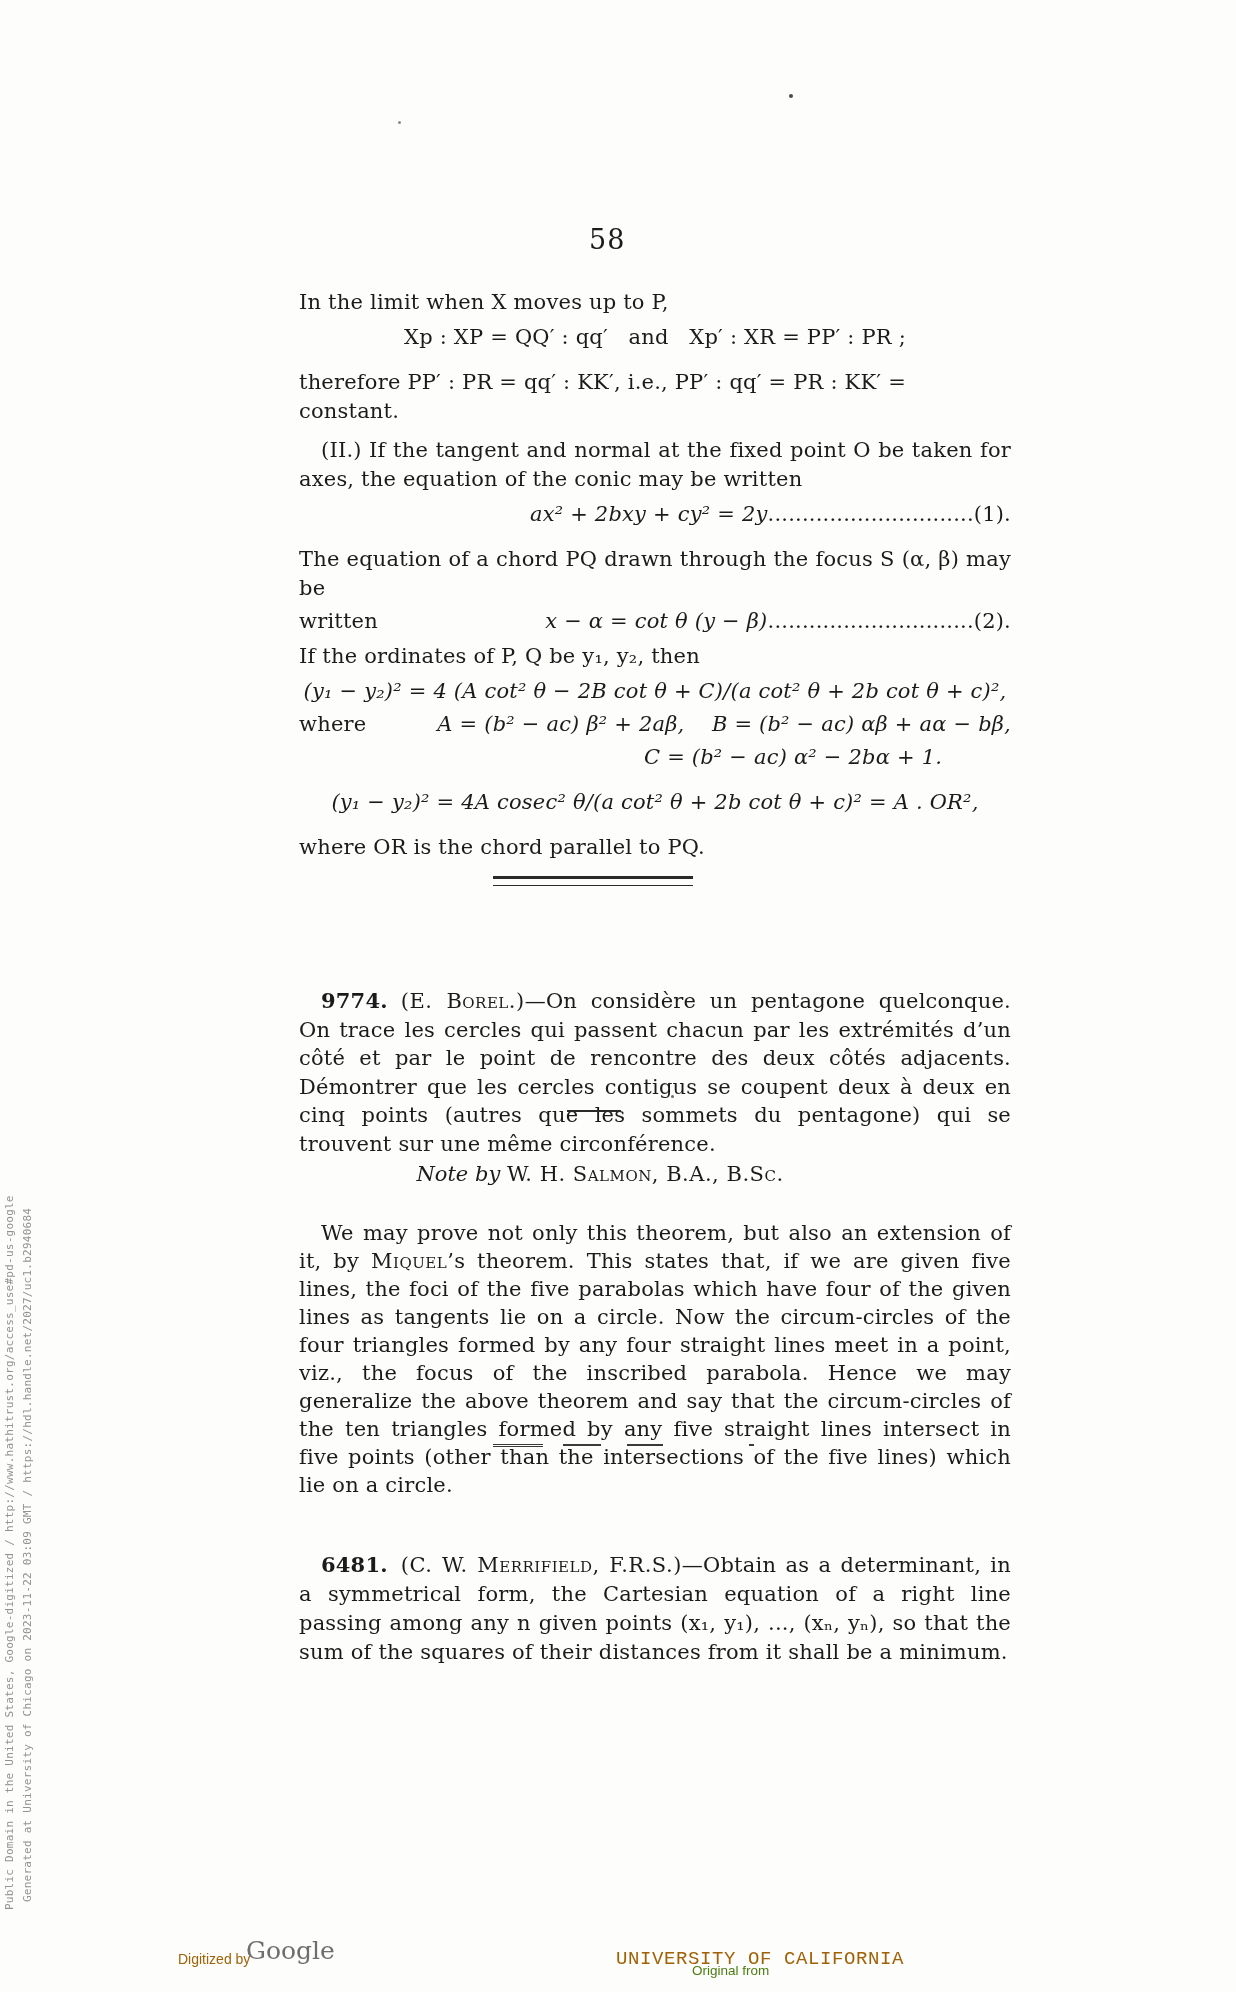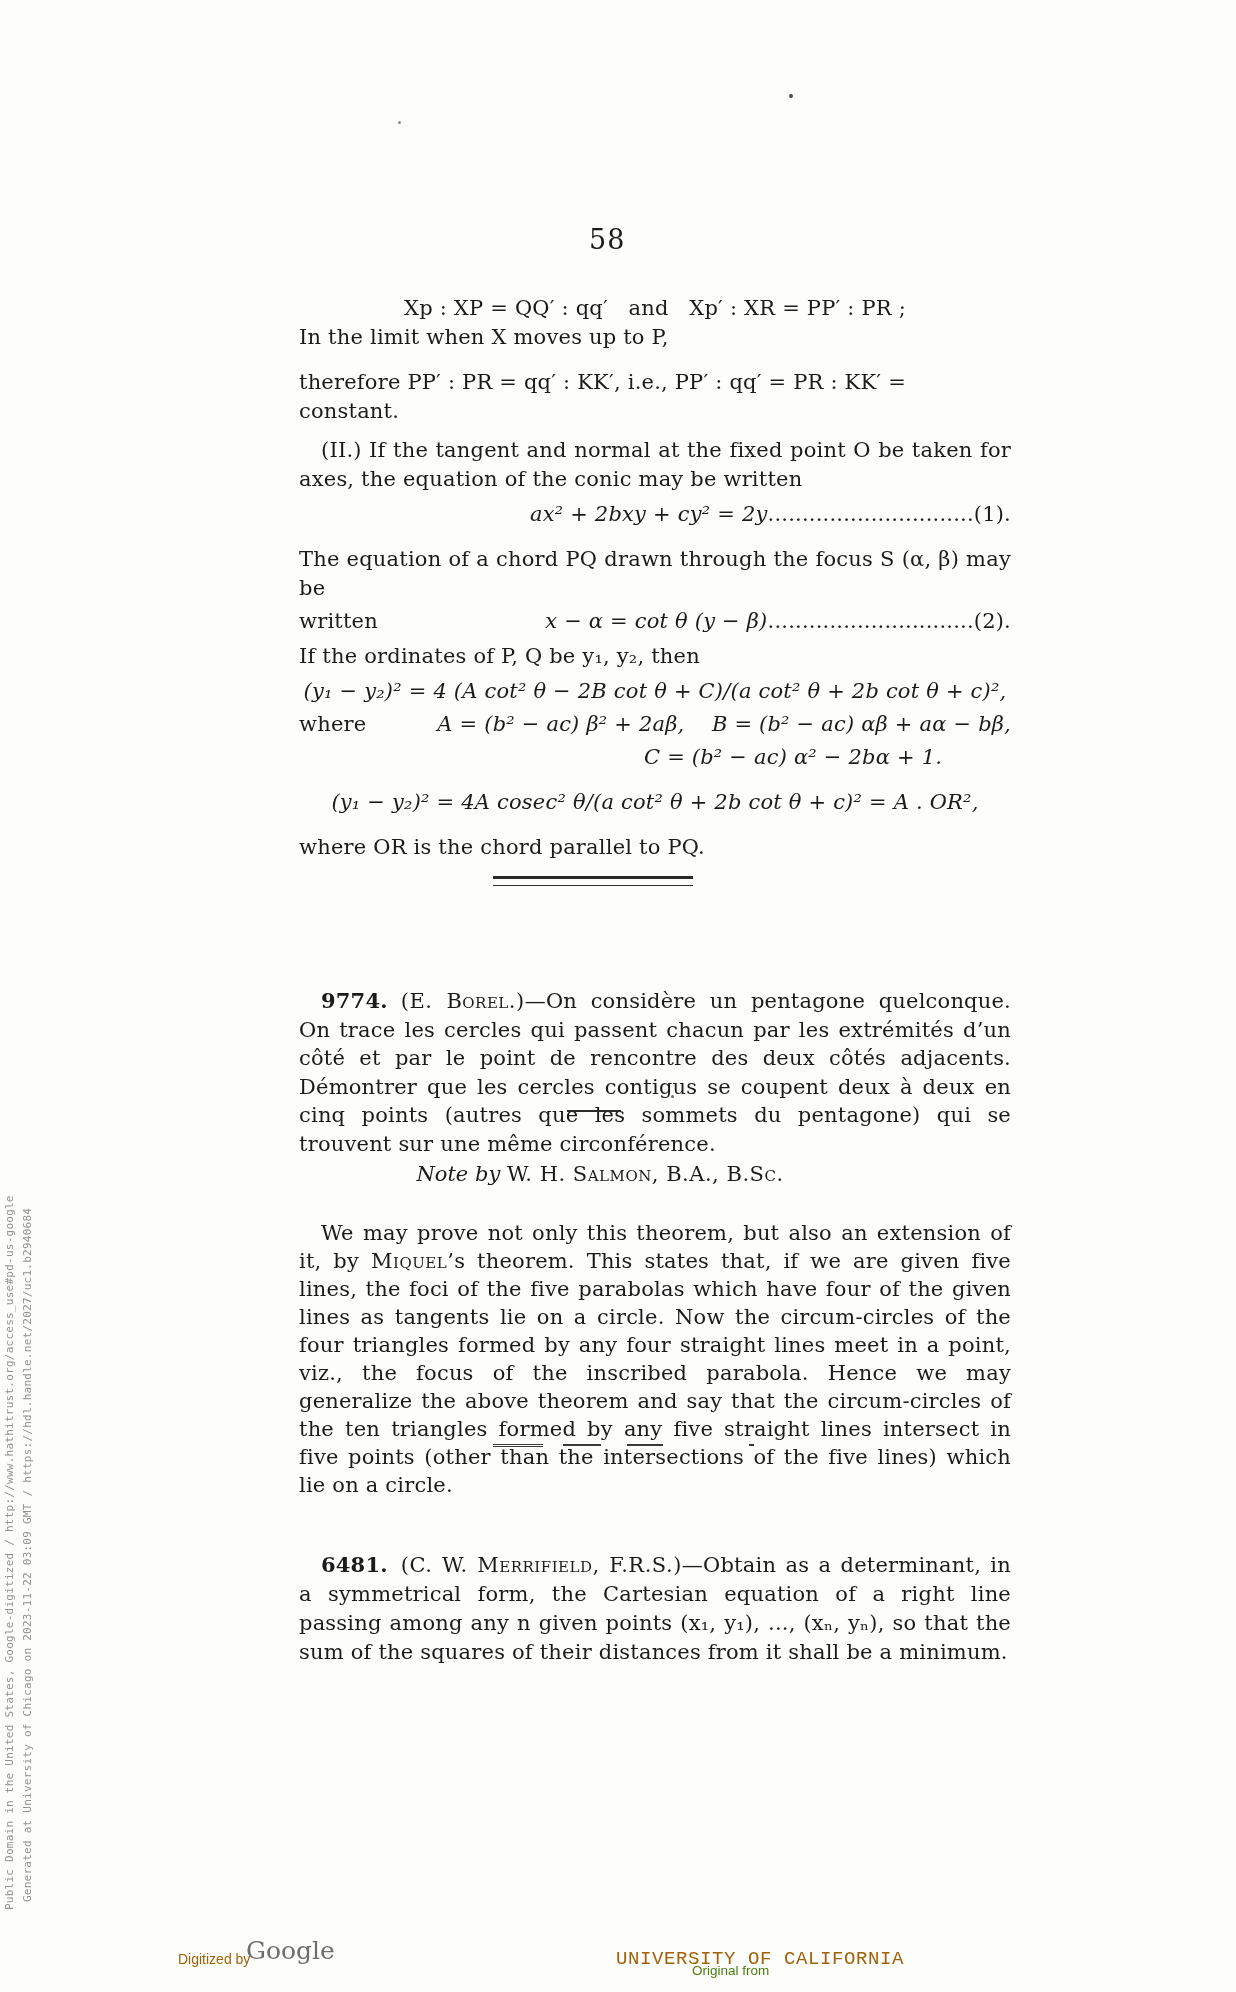--- a/index.html
+++ b/index.html
@@ -72,22 +72,22 @@
   <div class="speck sp1"></div>
   <div class="speck sp2"></div>
   <div class="speck sp3"></div>
 
   <div class="side side1">Generated at University of Chicago on 2023-11-22 03:09 GMT  /  https://hdl.handle.net/2027/uc1.b2940684</div>
   <div class="side side2">Public Domain in the United States, Google-digitized  /  http://www.hathitrust.org/access_use#pd-us-google</div>
 
   <div class="page-number">58</div>
 
   <div class="content">
+    <p class="t-line">In the limit when X moves up to P,</p>
     <p class="t-line center pre mt6">Xp : XP = QQ′ : qq′   and   Xp′ : XR = PP′ : PR ;</p>
-    <p class="t-line">In the limit when X moves up to P,</p>
     <p class="t-line mt8">therefore PP′ : PR = qq′ : KK′, i.e., PP′ : qq′ = PR : KK′ = constant.</p>
     <p class="t-line justify indent mt10">(II.)  If the tangent and normal at the fixed point O be taken for axes, the equation of the conic may be written</p>
     <p class="t-line right mt6"><span class="math">ax² + 2bxy + cy² = 2y</span><span>..............................(1).</span></p>
     <p class="t-line justify mt8">The equation of a chord PQ drawn through the focus S (α, β) may be</p>
     <p class="t-line flexline mt4">
         <span>written</span>
         <span><span class="math">x − α = cot θ (y − β)</span><span>..............................(2).</span></span>
       </p>
     <p class="t-line mt6">If the ordinates of P, Q be y₁, y₂, then</p>
     <p class="t-line center math mt6">(y₁ − y₂)² = 4 (A cot² θ − 2B cot θ + C)/(a cot² θ + 2b cot θ + c)²,</p>

